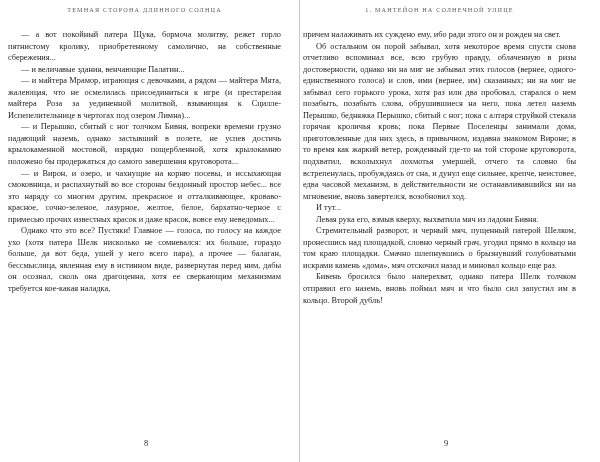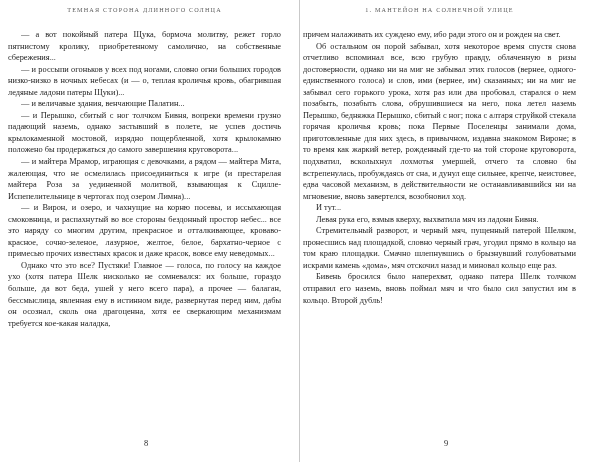--- a/index.html
+++ b/index.html
@@ -88,24 +88,23 @@
 </style>
 </head>
 <body>
 
 <div class="spread">
 
   <div class="page page-left">
     <div class="running-head running-head-left">Темная сторона длинного солнца</div>
     <div class="body">
       <p>— а вот покойный патера Щука, бормоча молитву, режет горло пятнистому кролику, приобретенному самолично, на собственные сбережения...</p>
-      <p>— и россыпи огоньков у всех под ногами, словно огни больших городов низко-низко в ночных небесах (и — о, теплая кроличья кровь, обагрившая ледяные ладони патеры Щуки)...</p>
       <p>— и величавые здания, венчающие Палатин...</p>
+      <p>— и майтера Мрамор, играющая с девочками, а рядом — майтера Мята, жалеющая, что не осмелилась присоединиться к игре (и престарелая майтера Роза за уединенной молитвой, взывающая к Сцилле-Испепелительнице в чертогах под озером Лимна)...</p>
       <p>— и Перышко, сбитый с ног толчком Бивня, вопреки времени грузно падающий наземь, однако застывший в полете, не успев достичь крылокаменной мостовой, изрядно пощербленной, хотя крылокамню положено бы продержаться до самого завершения круговорота...</p>
-      <p>— и майтера Мрамор, играющая с девочками, а рядом — майтера Мята, жалеющая, что не осмелилась присоединиться к игре (и престарелая майтера Роза за уединенной молитвой, взывающая к Сцилле-Испепелительнице в чертогах под озером Лимна)...</p>
       <p>— и Вирон, и озеро, и чахнущие на корню посевы, и иссыхающая смоковница, и распахнутый во все стороны бездонный простор небес... все это наряду со многим другим, прекрасное и отталкивающее, кроваво-красное, сочно-зеленое, лазурное, желтое, белое, бархатно-черное с примесью прочих известных красок и даже красок, вовсе ему неведомых...</p>
       <p class="gap-before">Однако что это все? Пустяки! Главное — голоса, по голосу на каждое ухо (хотя патера Шелк нисколько не сомневался: их больше, гораздо больше, да вот беда, ушей у него всего пара), а прочее — балаган, бессмыслица, явленная ему в истинном виде, развернутая перед ним, дабы он осознал, сколь она драгоценна, хотя ее сверкающим механизмам требуется кое-какая наладка,</p>
     </div>
     <div class="folio folio-left">8</div>
   </div>
 
   <div class="gutter"></div>
 
   <div class="page page-right">
     <div class="running-head running-head-right">1. Мантейон на Солнечной улице</div>

